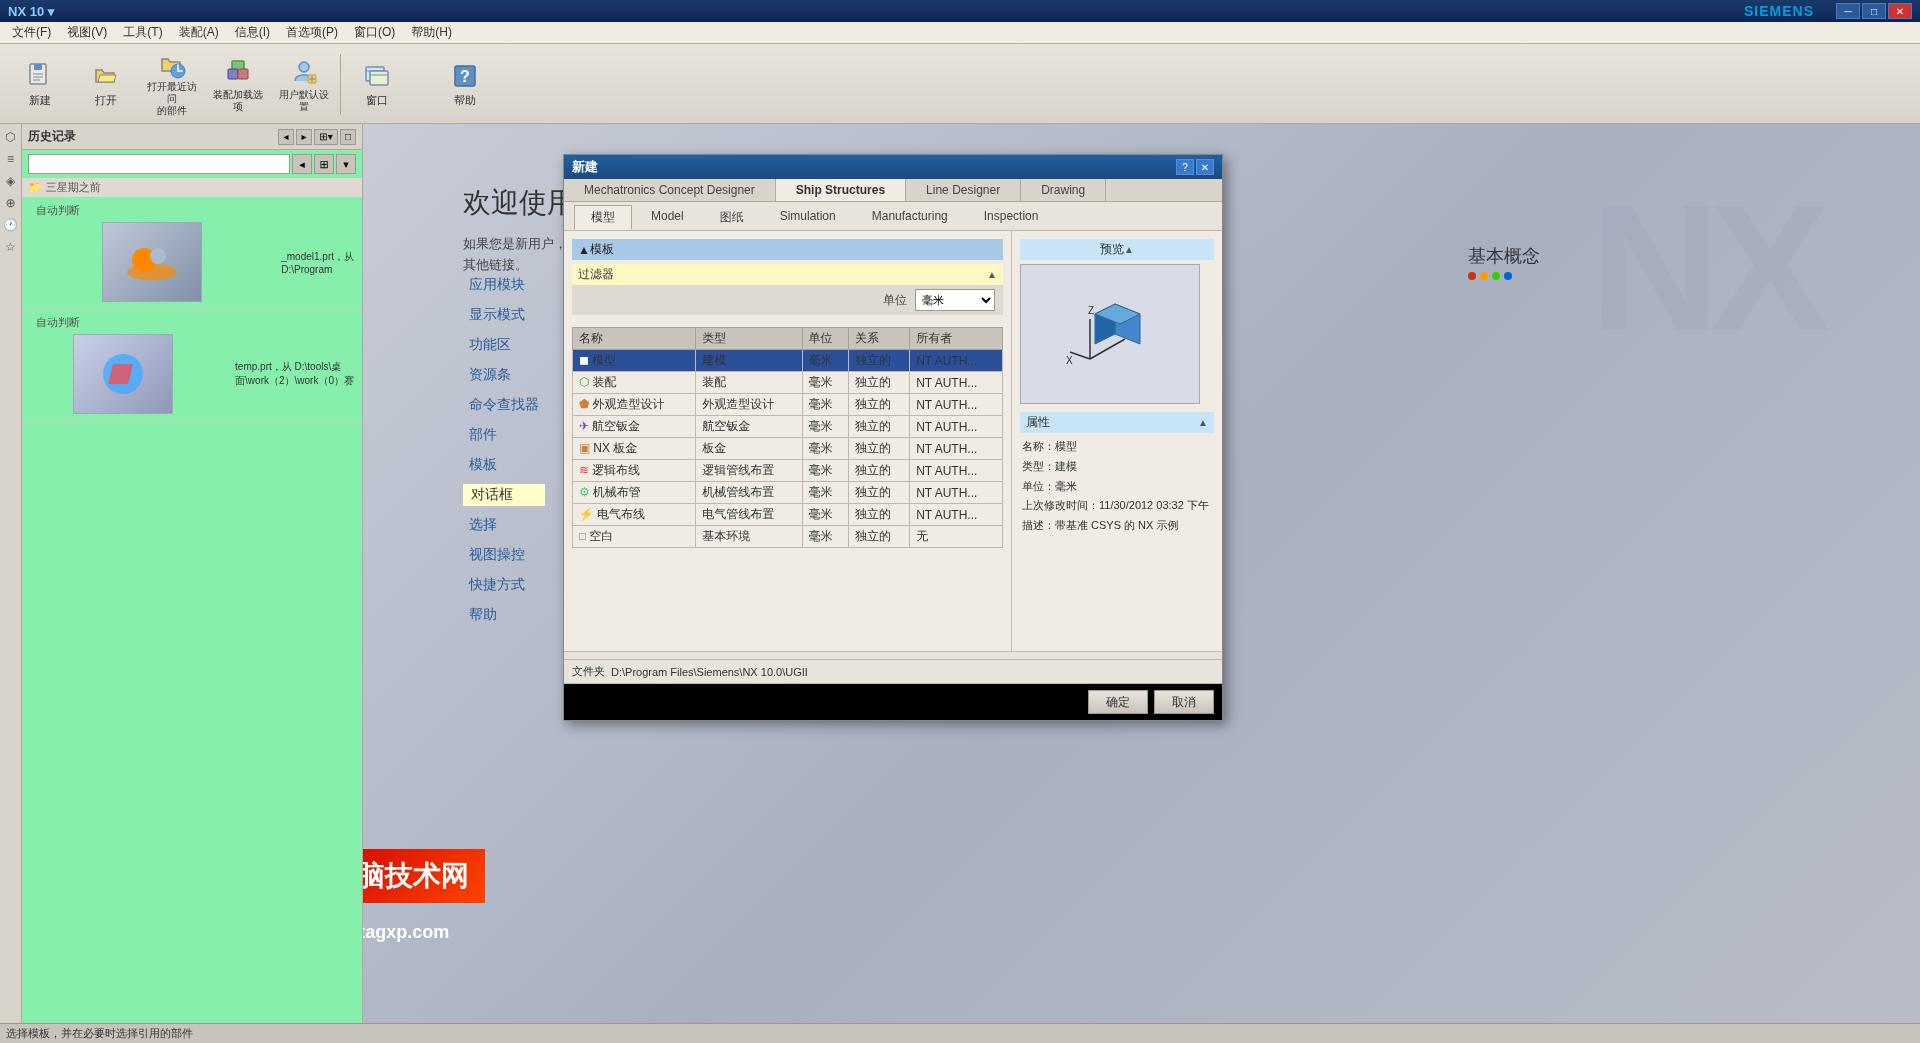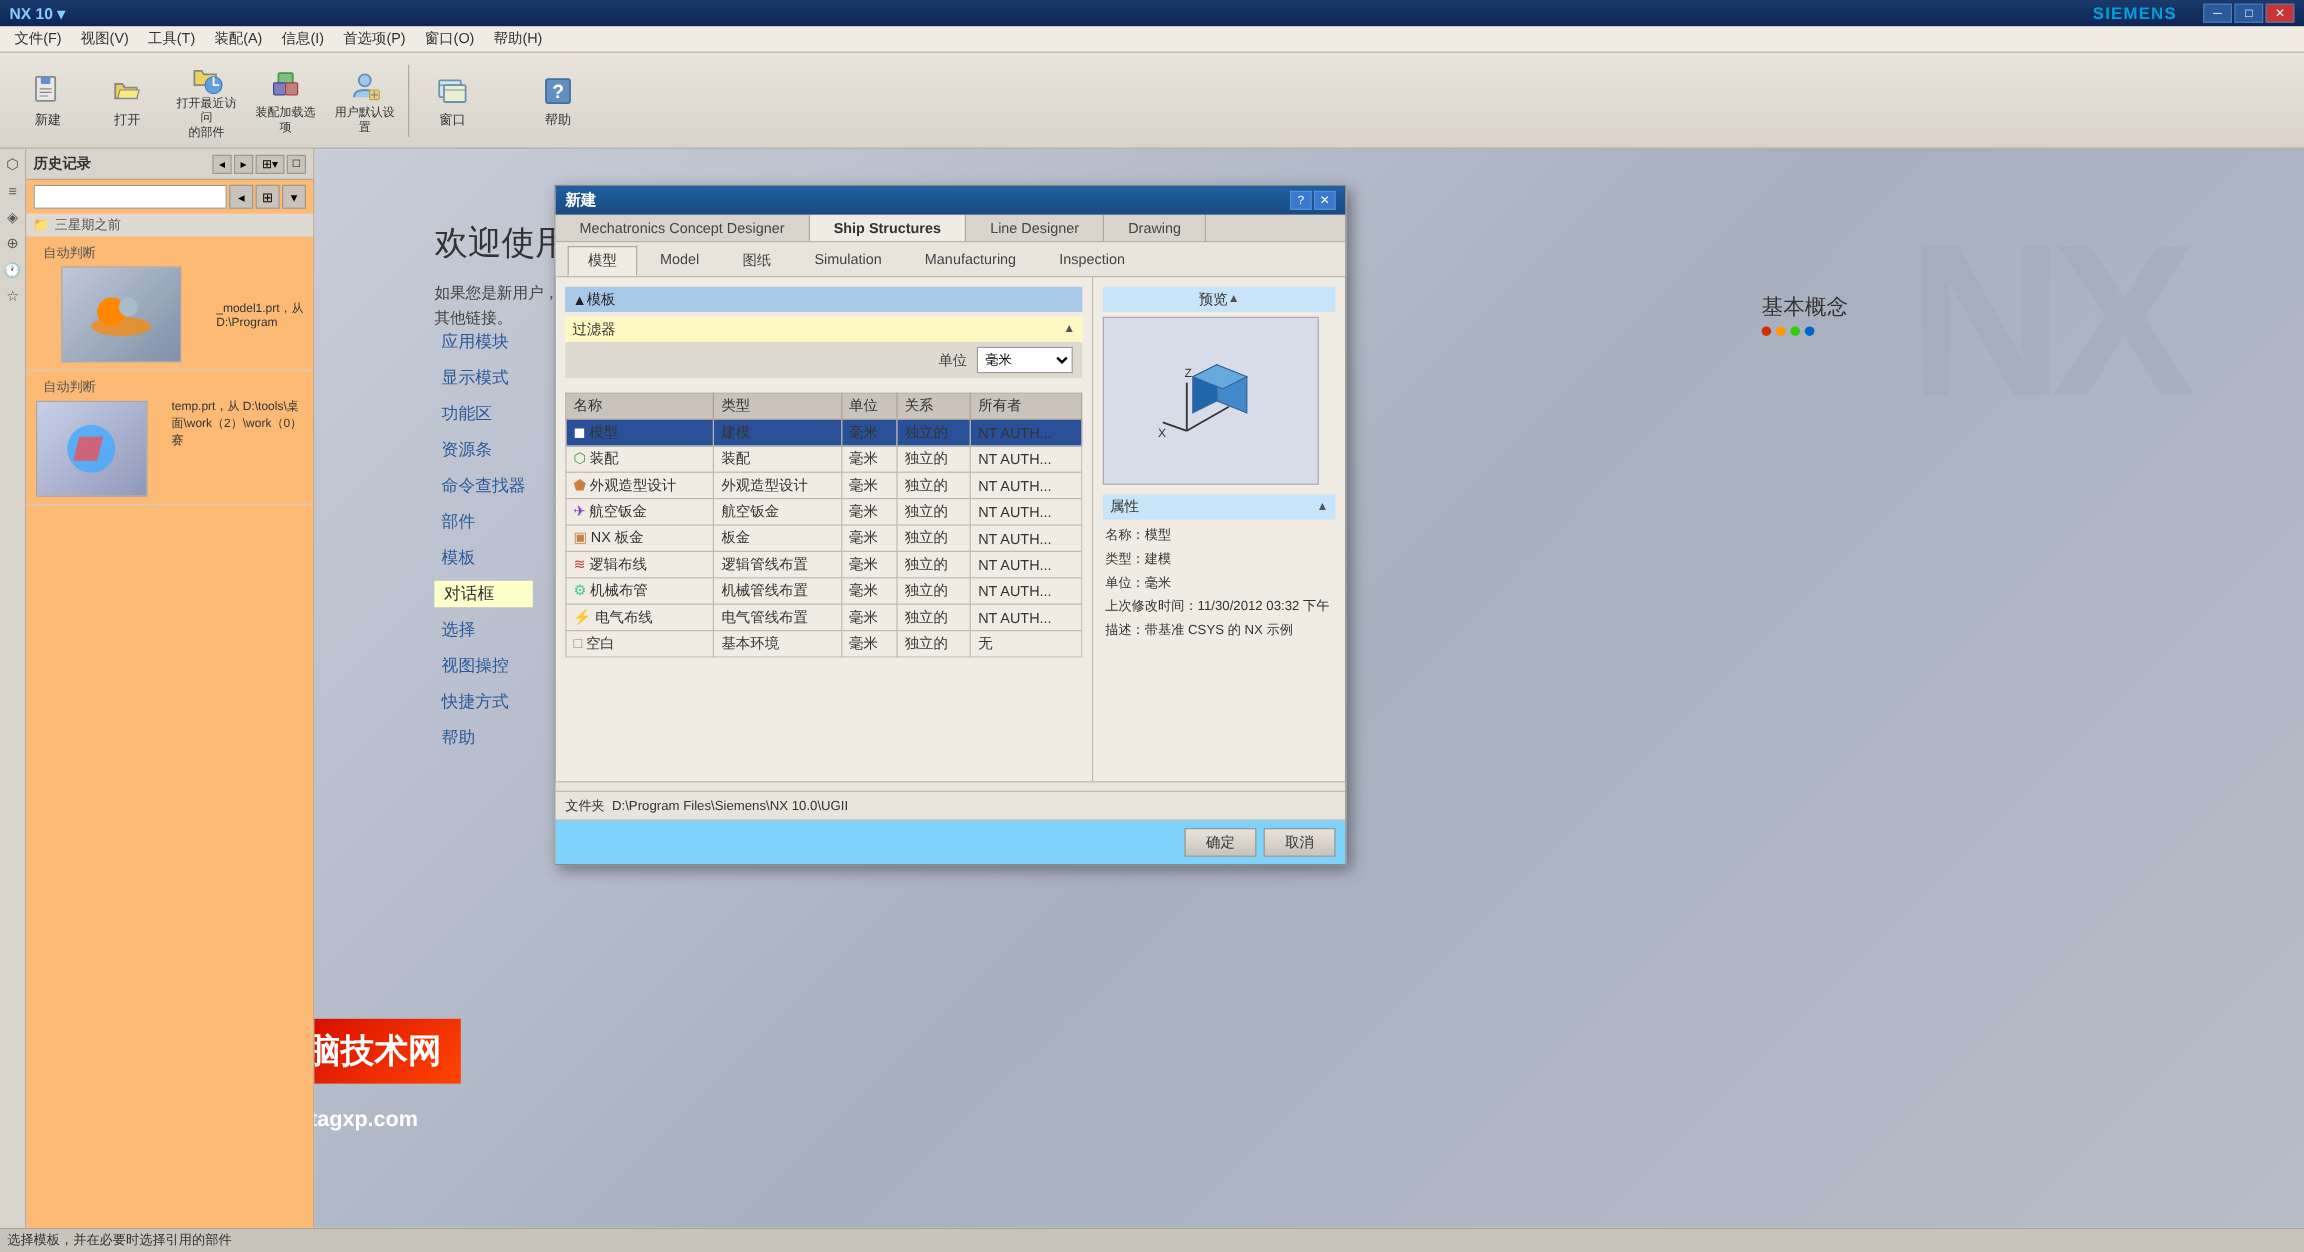--- a/index.html
+++ b/index.html
@@ -147,23 +147,23 @@
       display: flex;
       align-items: center;
       justify-content: center;
       font-size: 12px;
       color: #555;
       cursor: pointer;
     }
 
     
     #history-panel {
-      width: 240px;
+      width: 341px;
       height: 100%;
-      background: #fdba74;
+      background: #86efac;
       border-right: 1px solid #b0a898;
       display: flex;
       flex-direction: column;
     }
     #history-header {
       display: flex;
       align-items: center;
       justify-content: space-between;
       padding: 4px 6px;
       background: #d8d4cc;
@@ -545,21 +545,21 @@
       align-items: center;
       gap: 6px;
     }
 
     
     #dialog-footer {
       display: flex;
       justify-content: flex-end;
       padding: 6px 8px;
       gap: 6px;
-      background: #7dd3fc;
+      background: #000000;
       border-top: 1px solid #c0b8b0;
     }
     .dlg-footer-btn {
       min-width: 60px;
       height: 24px;
       background: linear-gradient(to bottom, #e8e4dc, #c8c4bc);
       border: 1px solid #a09888;
       font-size: 12px;
       color: #333;
       cursor: pointer;
@@ -777,21 +777,21 @@
             <circle cx="36" cy="24" r="8" fill="#aabbcc"></circle>
           </svg>
         </div>
         <div>
           <div class="history-file-info" style="text-align:left; font-size:10px; color:#333;">_model1.prt，从<br>D:\Program</div>
         </div>
       </div>
     </div>
     <div class="history-item">
       <div class="history-item-label">自动判断</div>
-      <div style="display:flex; gap:20px;">
+      <div style="display:flex; align-items:center; gap:20px;">
         <div class="history-thumb" style="width:100px;height:80px;background:linear-gradient(135deg,#c8d0e8,#9098b8);">
           <svg width="60" height="60" viewBox="0 0 60 60">
             <circle cx="30" cy="30" r="20" fill="#44aaff" opacity="0.8"></circle>
             <path d="M20 20 L40 20 L35 40 L15 40 Z" fill="#ff4444" opacity="0.7"></path>
           </svg>
         </div>
         <div>
           <div class="history-file-info" style="text-align:left; font-size:10px; color:#333;">temp.prt，从 D:\tools\桌<br>面\work（2）\work（0）赛</div>
         </div>
       </div>

